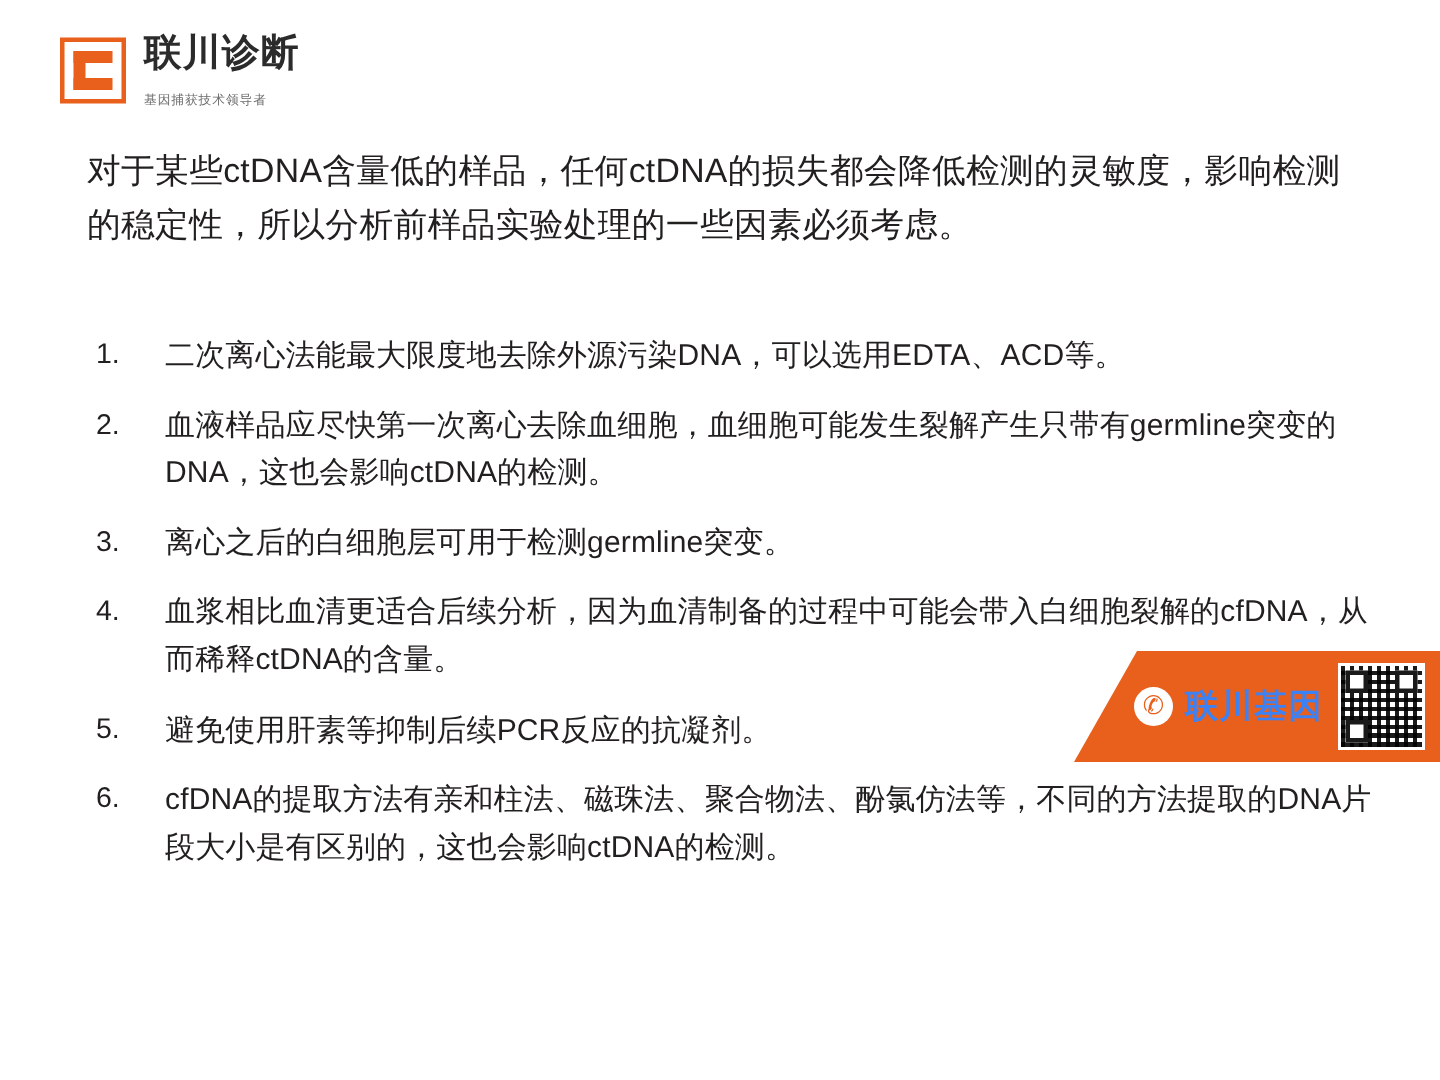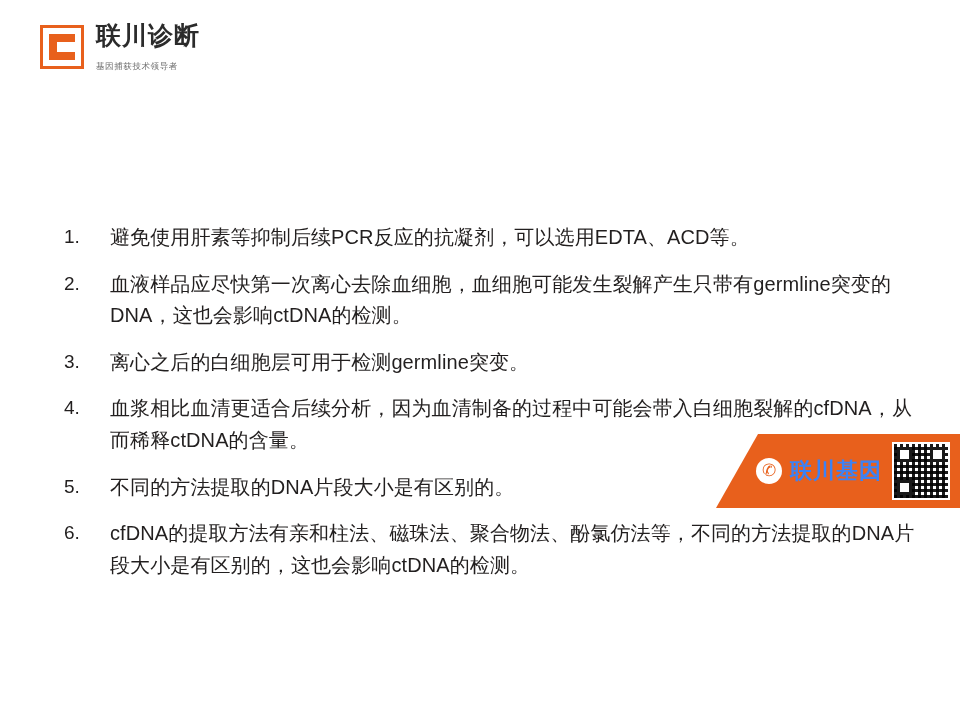--- a/index.html
+++ b/index.html
@@ -196,46 +196,47 @@
     <div class="logo-mark">
       <div class="sq-outer"></div>
       <div class="sq-inner"></div>
     </div>
     <div class="logo-text">
       <div class="logo-title">联川诊断</div>
       <div class="logo-sub">基因捕获技术领导者</div>
     </div>
   </div>
 
+  <div class="lead">对于某些ctDNA含量低的样品，任何ctDNA的损失都会降低检测的灵敏度，影响检测的稳定性，所以分析前样品实验处理的一些因素必须考虑。</div>
 
   <div class="list">
 
     <div class="list-item">
       <div class="list-num">1.</div>
-      <div class="list-text">避免使用肝素等抑制后续PCR反应的抗凝剂，可以选用EDTA、ACD等。</div>
+      <div class="list-text">二次离心法能最大限度地去除外源污染DNA，可以选用EDTA、ACD等。</div>
     </div>
 
     <div class="list-item">
       <div class="list-num">2.</div>
       <div class="list-text">血液样品应尽快第一次离心去除血细胞，血细胞可能发生裂解产生只带有germline突变的DNA，这也会影响ctDNA的检测。</div>
     </div>
 
     <div class="list-item">
       <div class="list-num">3.</div>
       <div class="list-text">离心之后的白细胞层可用于检测germline突变。</div>
     </div>
 
     <div class="list-item">
       <div class="list-num">4.</div>
       <div class="list-text">血浆相比血清更适合后续分析，因为血清制备的过程中可能会带入白细胞裂解的cfDNA，从而稀释ctDNA的含量。</div>
     </div>
 
     <div class="list-item">
       <div class="list-num">5.</div>
-      <div class="list-text">不同的方法提取的DNA片段大小是有区别的。</div>
+      <div class="list-text">避免使用肝素等抑制后续PCR反应的抗凝剂。</div>
     </div>
 
     <div class="list-item">
       <div class="list-num">6.</div>
       <div class="list-text">cfDNA的提取方法有亲和柱法、磁珠法、聚合物法、酚氯仿法等，不同的方法提取的DNA片段大小是有区别的，这也会影响ctDNA的检测。</div>
     </div>
 
   </div>
 
   <div class="footer-badge">

